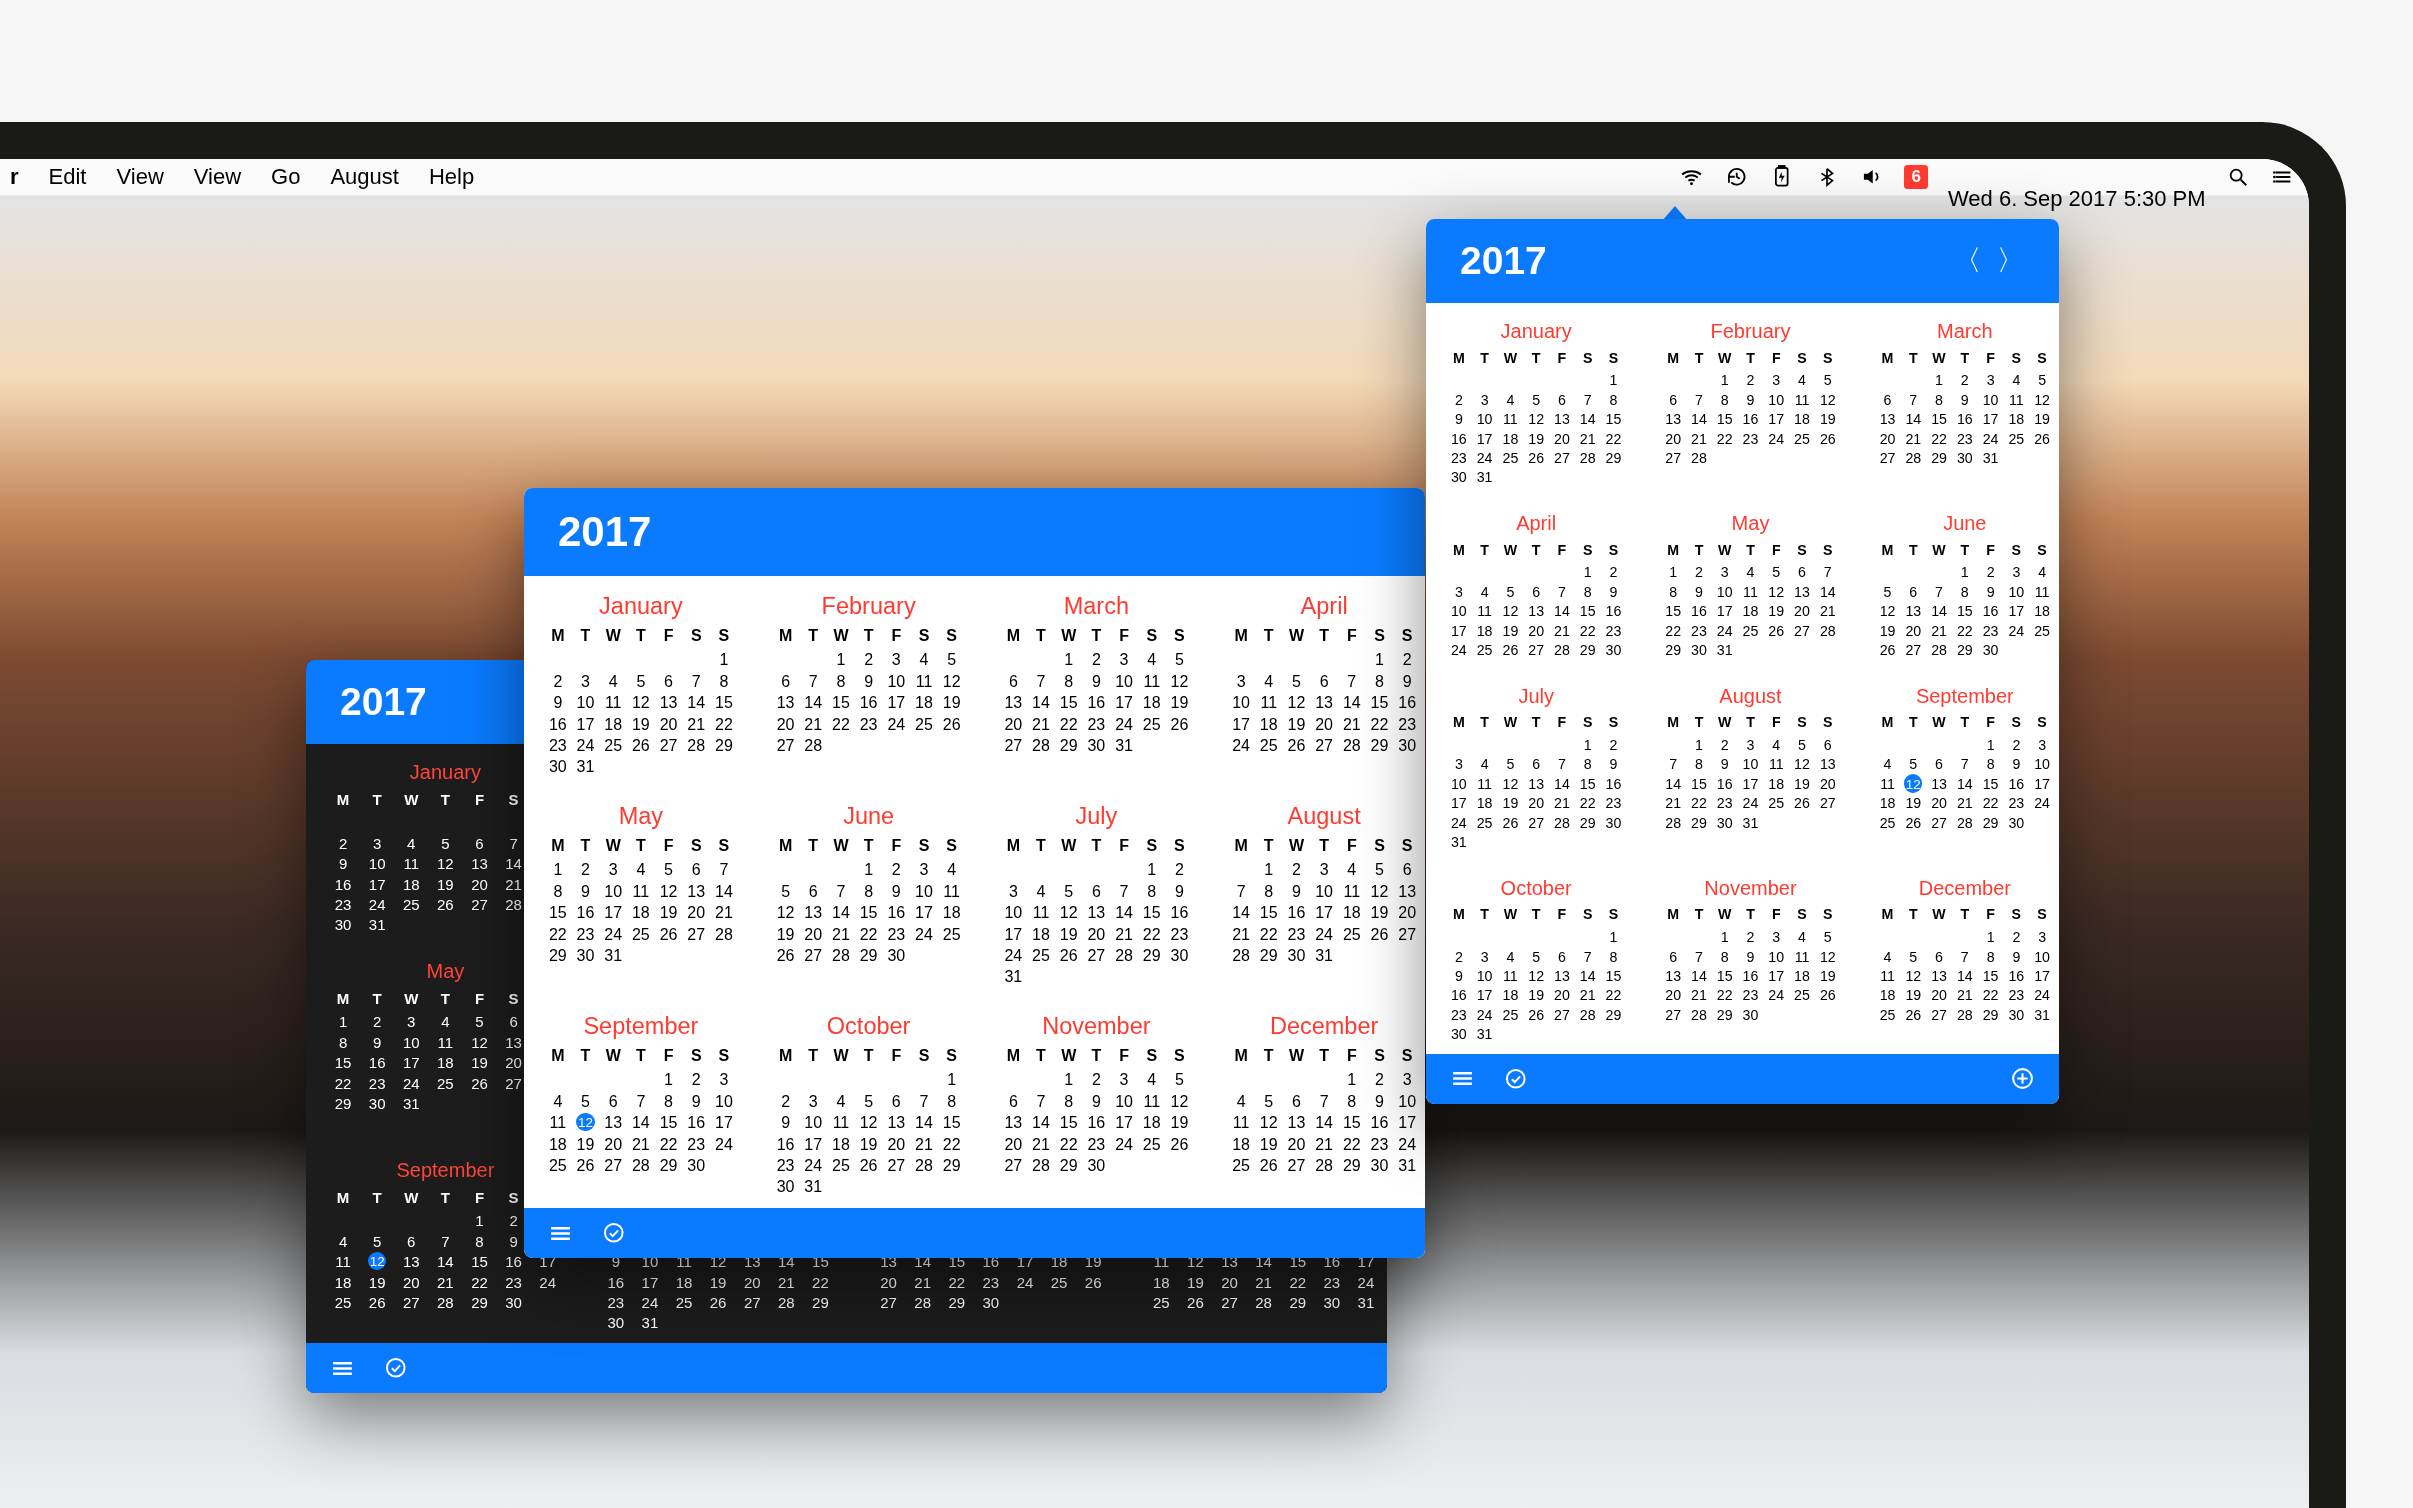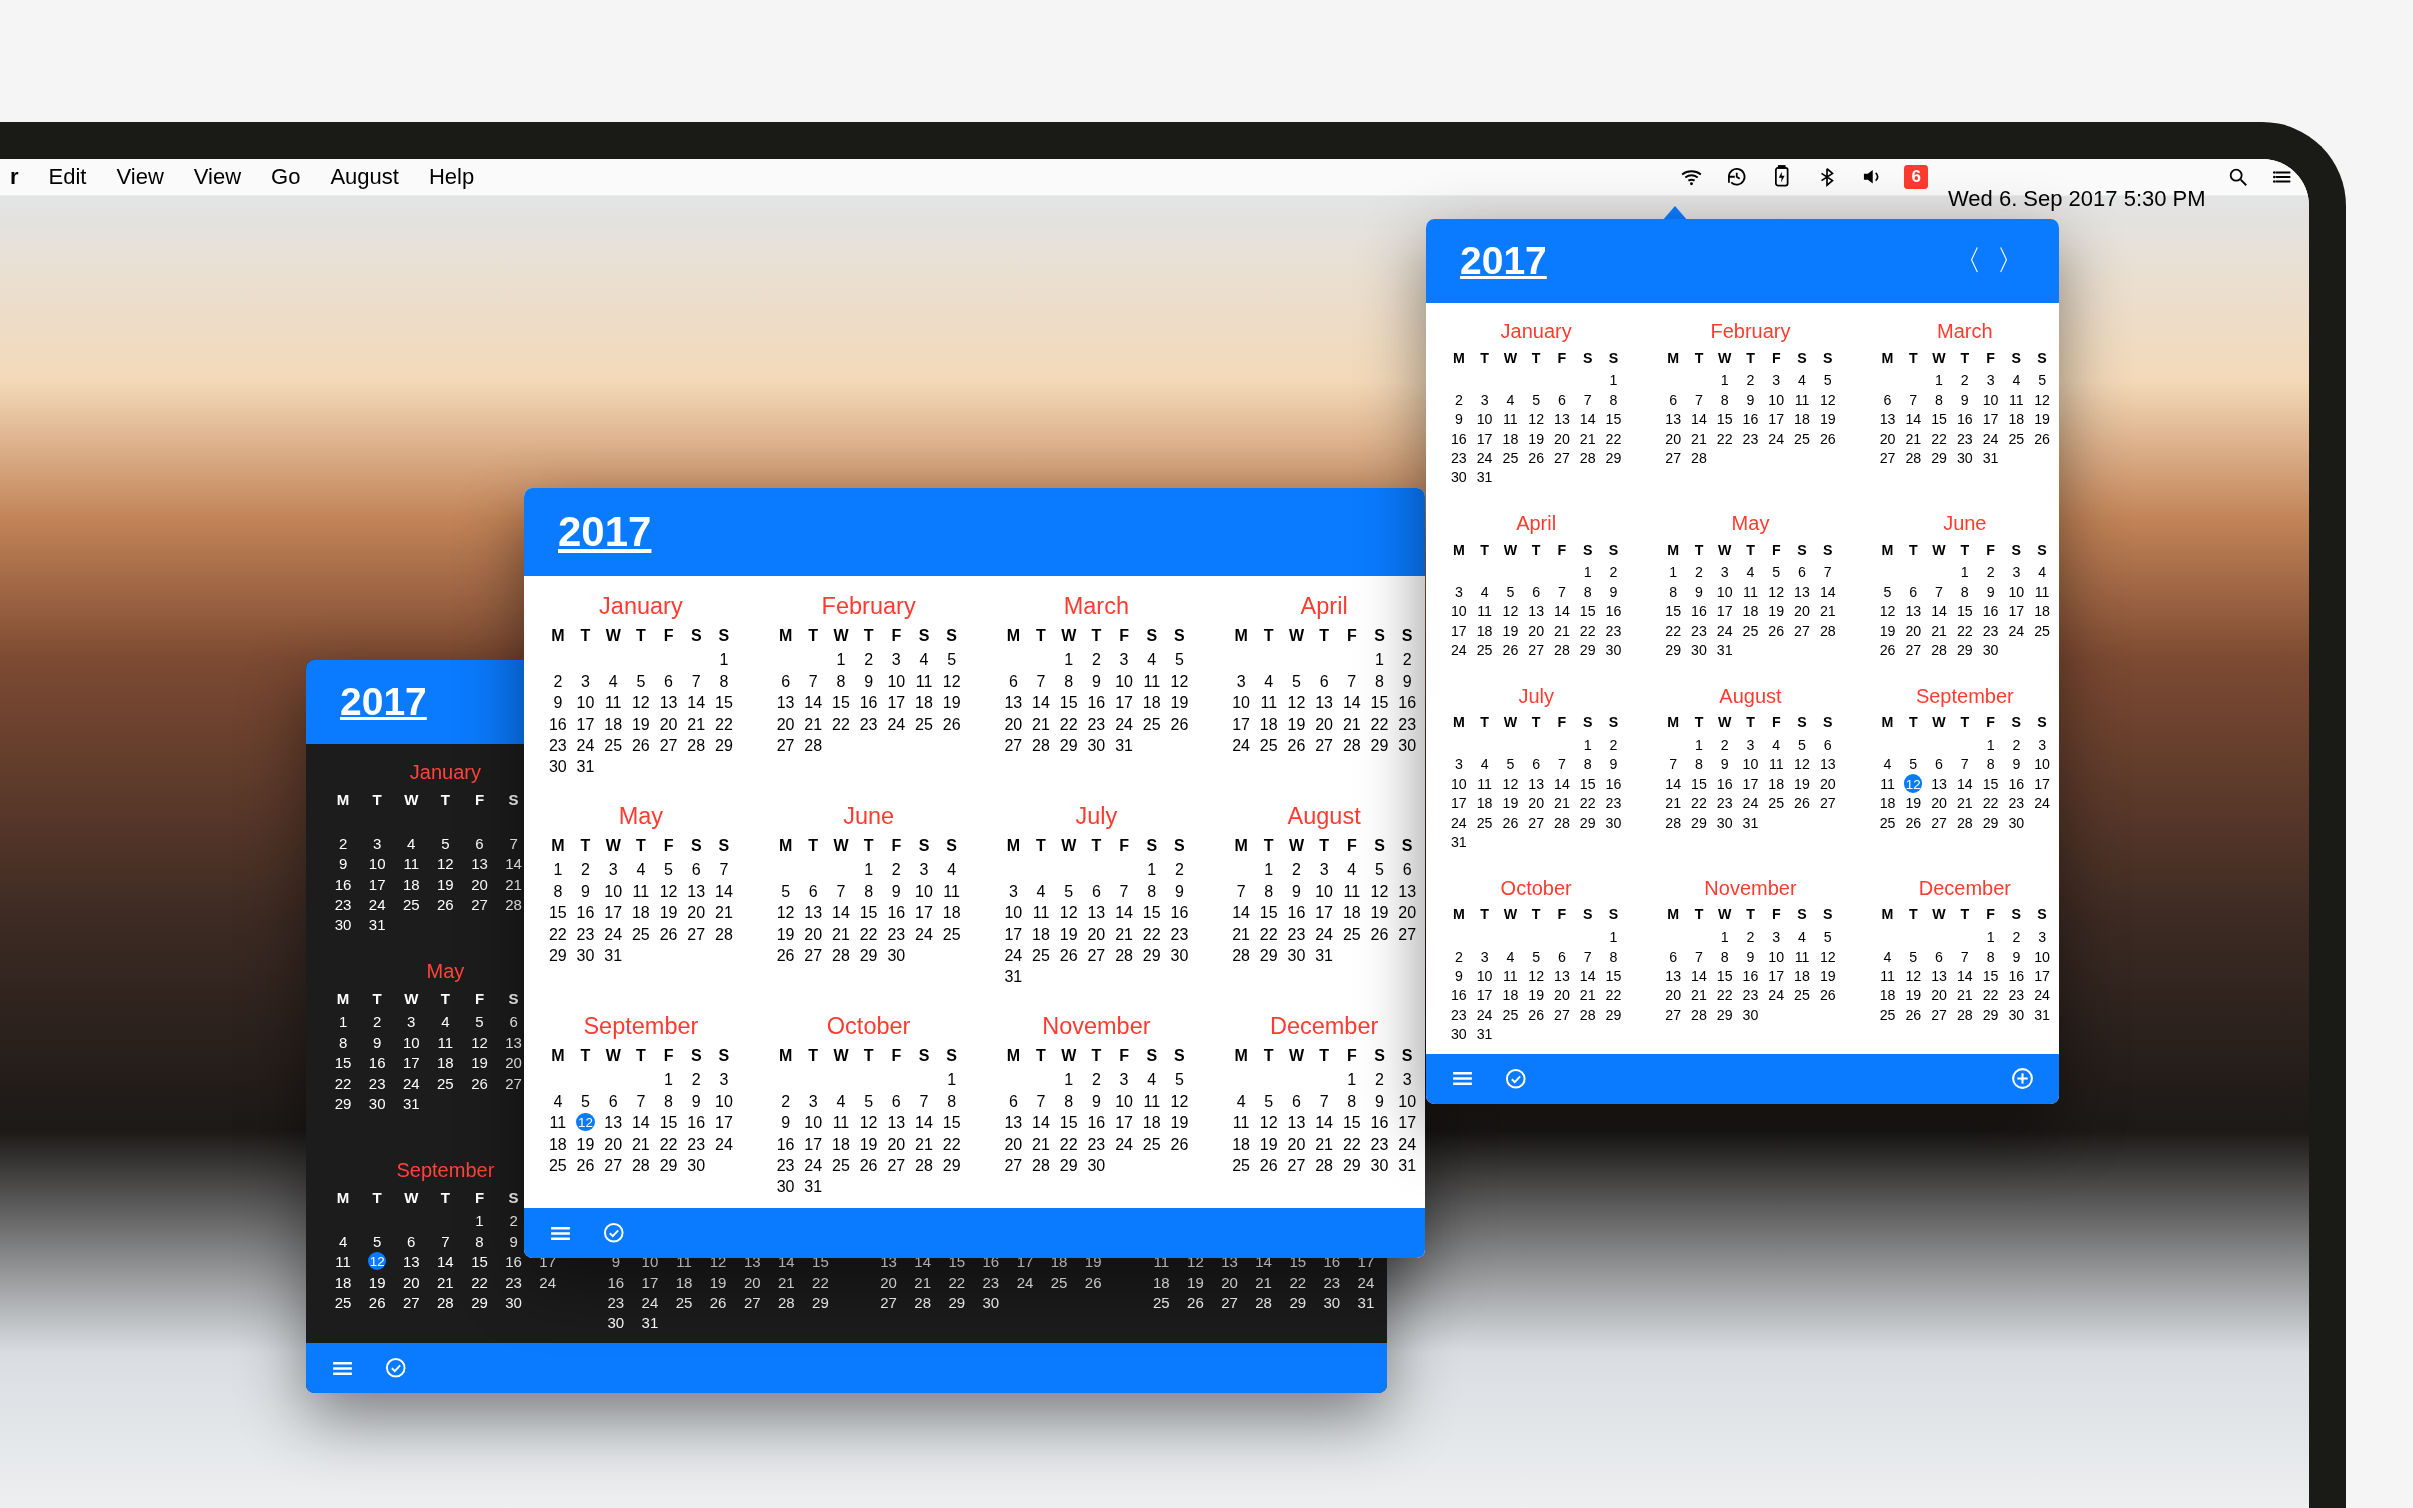--- a/index.html
+++ b/index.html
@@ -55,21 +55,21 @@
   }
   .cal-window.dark { background: #1c1c1c; color:#fff; }
   .cal-header {
     background: #0a7bff;
     color: #fff;
     display: flex;
     align-items: center;
     justify-content: space-between;
     padding: 20px 34px;
   }
-  .cal-header .year { font-size: 42px; font-weight: 600; text-decoration: underline; }
+  .cal-header .year { font-size: 42px; font-weight: 600; }
   .cal-header .nav { display: flex; gap: 15px; }
   .cal-header .nav .chev { font-size: 28.5px; cursor: pointer; font-weight:300; }
   .cal-body { background: inherit; padding: 17px 4px 10px 20px; }
   .months-grid { display: grid; gap: 25px 34px; }
   .months-grid.cols3 { grid-template-columns: repeat(3,1fr); }
   .months-grid.cols4 { grid-template-columns: repeat(4,1fr); }
   .month { }
   .month-name { text-align: center; color: #ff3b30; font-size: 22px; margin-bottom: 5px; font-weight: 400; }
   .dow-row, .day-row { display: grid; grid-template-columns: repeat(7,1fr); text-align: center; font-size: 15px; }
   .dow-row { font-weight: 700; margin-bottom: 3.4px; }

